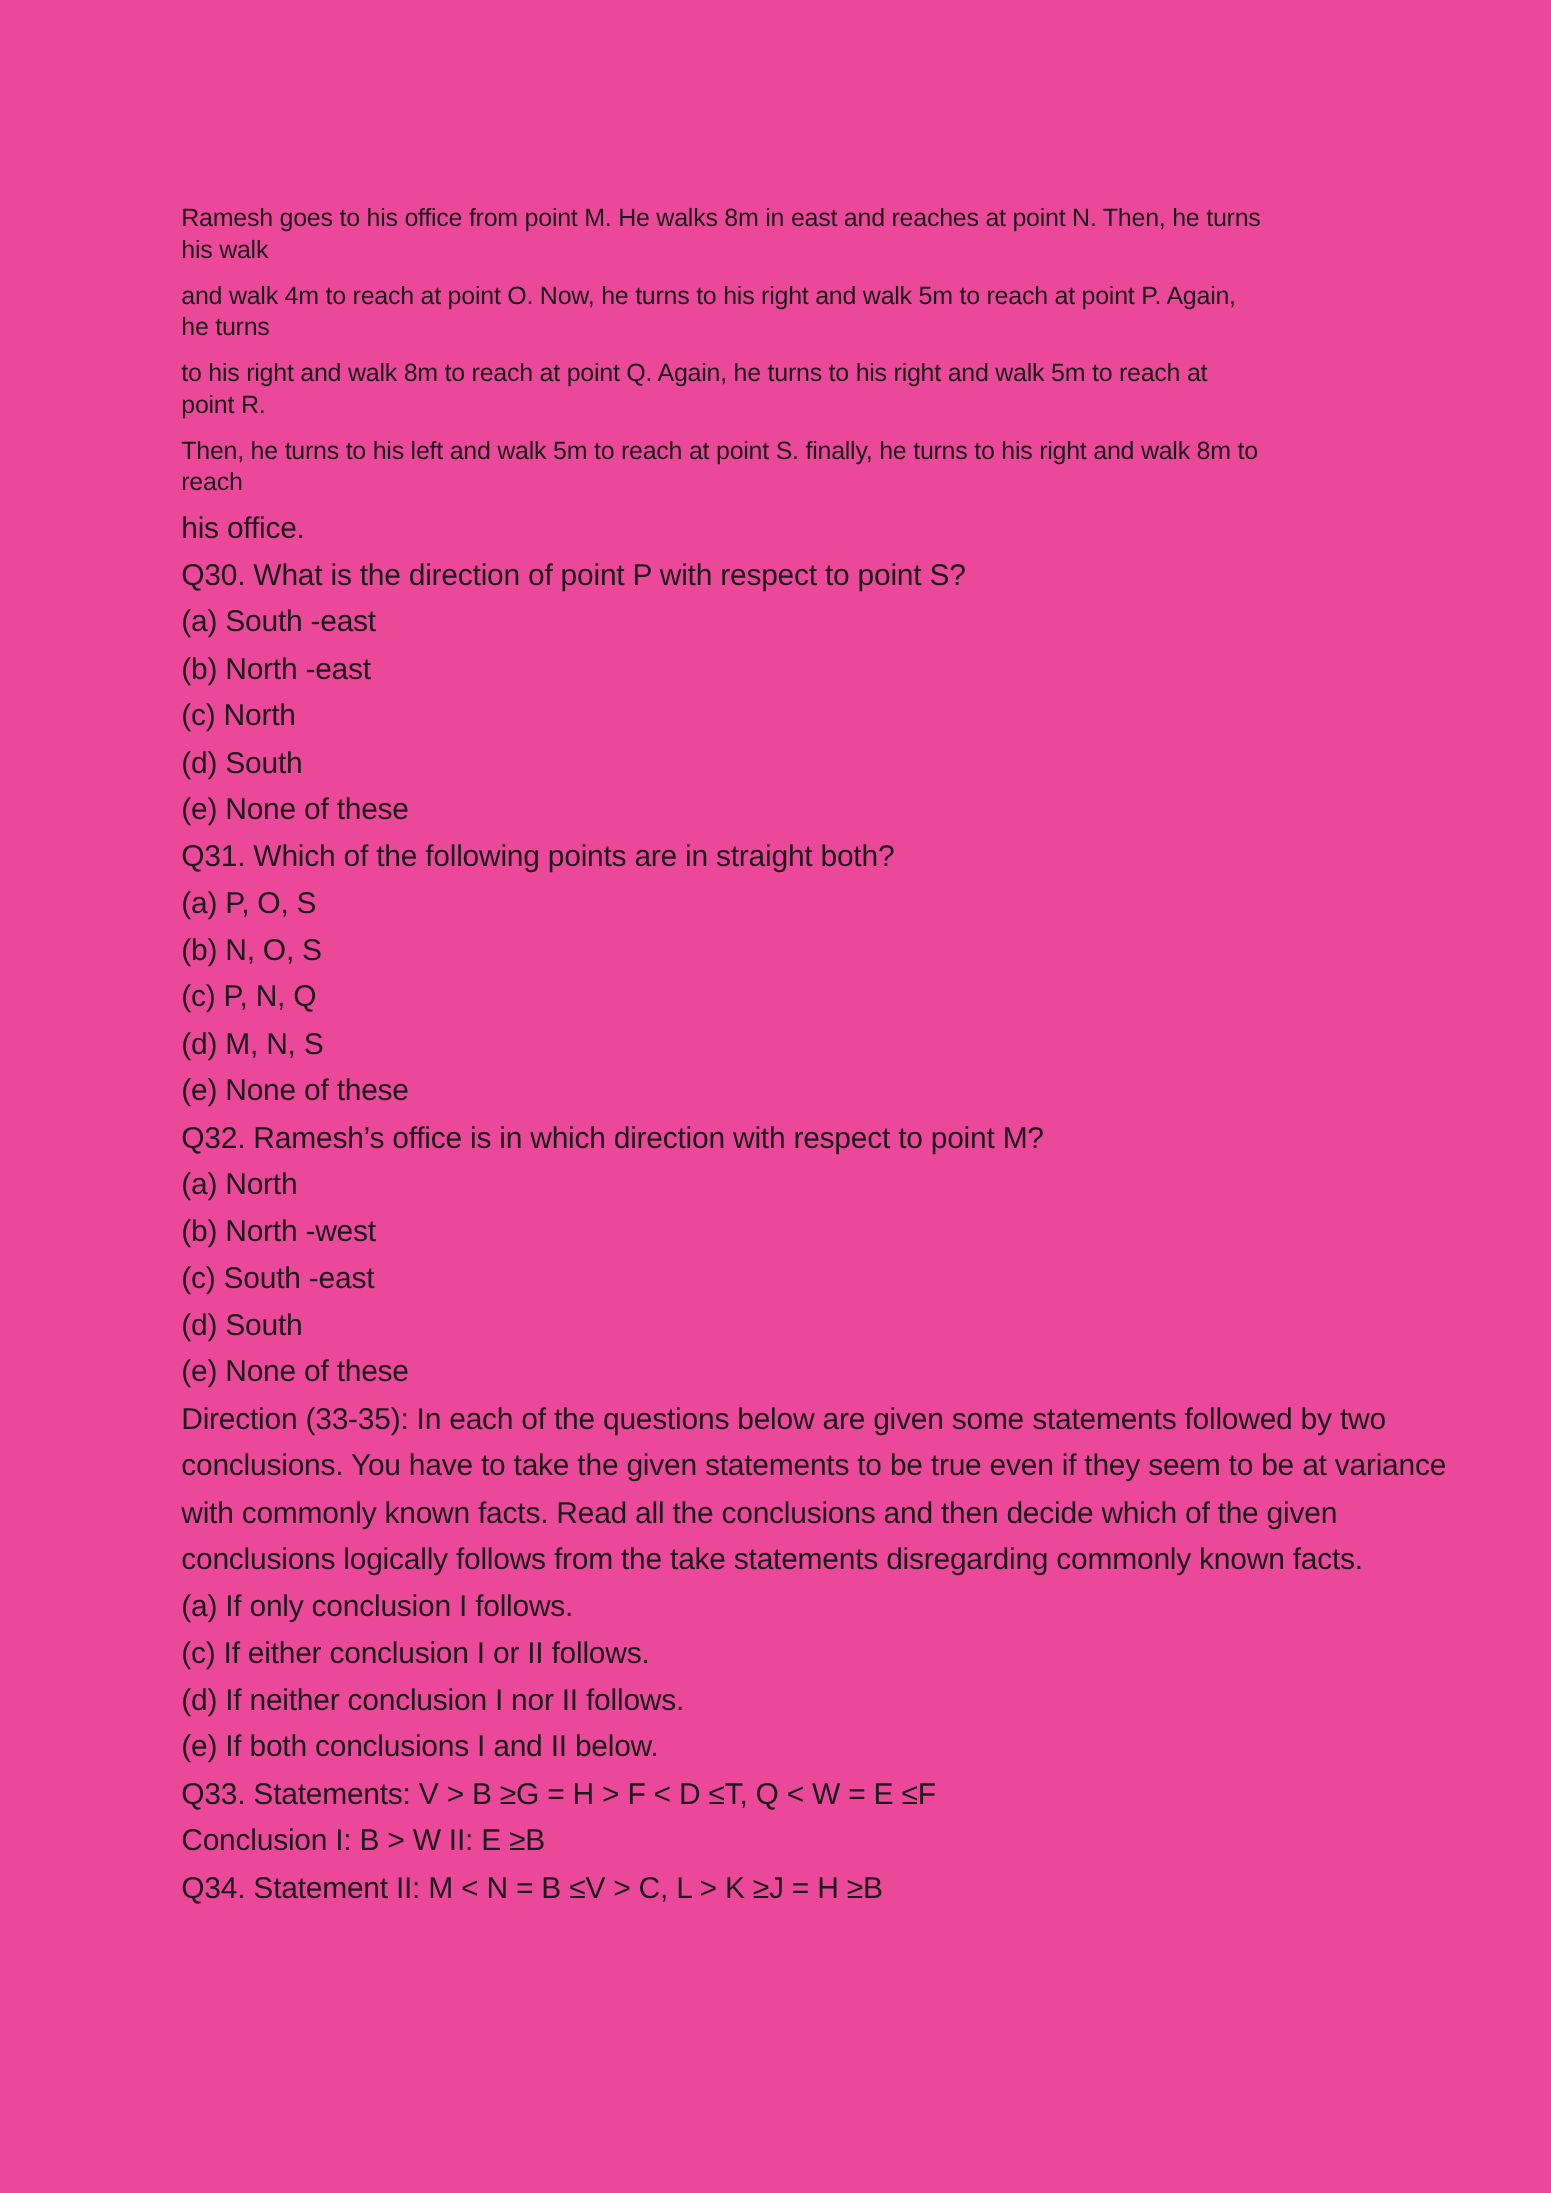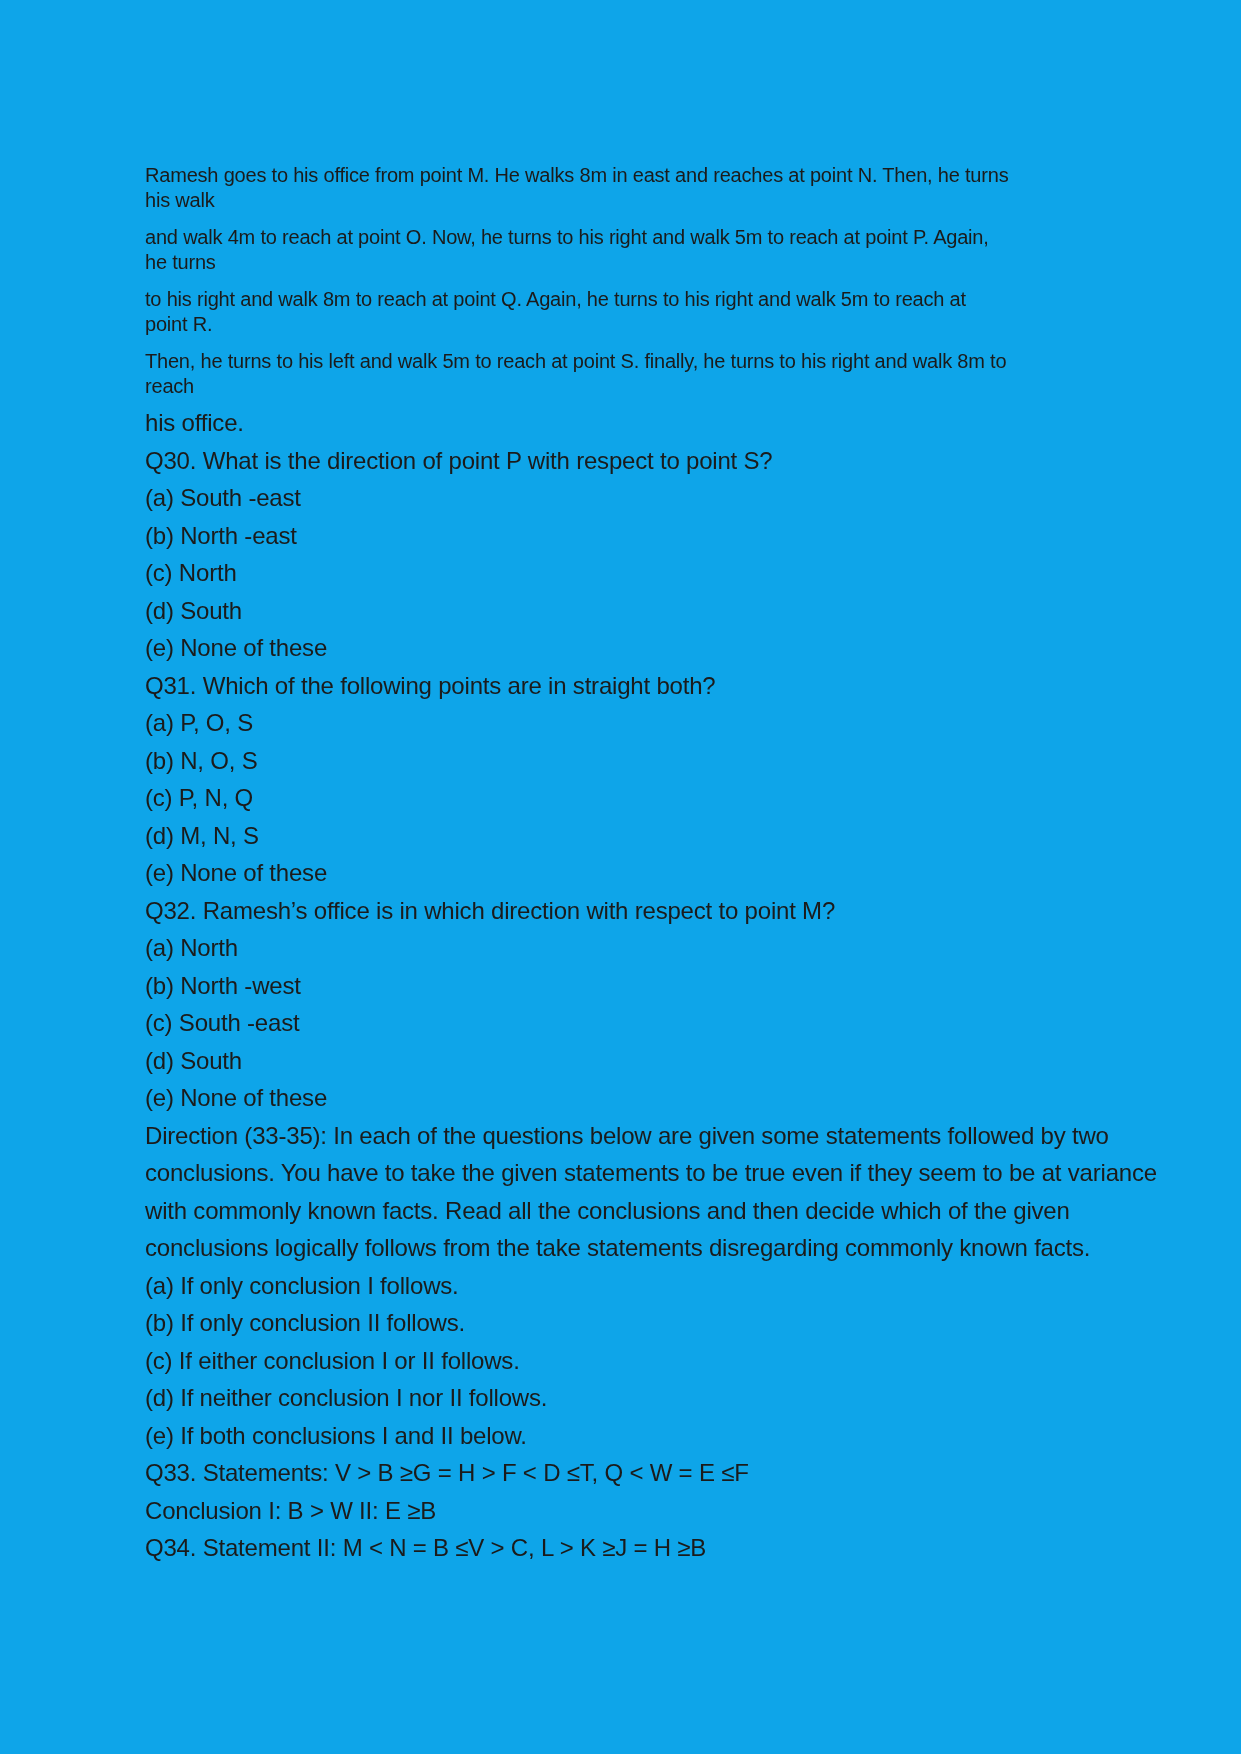--- a/index.html
+++ b/index.html
@@ -4,21 +4,21 @@
 <style>
   html, body {
     margin: 0;
     padding: 0;
     background: #ffffff;
   }
   .page {
     position: relative;
     width: 1241px;
     height: 1754px;
-    background: #0ea5e9;
+    background: #ec4899;
     overflow: hidden;
     font-family: "Liberation Sans", "DejaVu Sans", sans-serif;
     color: #1b1b1b;
   }
   .content {
     position: absolute;
     left: 145px;
     top: 163px;
     width: 975px;
   }
@@ -77,21 +77,20 @@
       <div class="line">(a) North</div>
       <div class="line">(b) North -west</div>
       <div class="line">(c) South -east</div>
       <div class="line">(d) South</div>
       <div class="line">(e) None of these</div>
       <div class="line">Direction (33-35): In each of the questions below are given some statements followed by two</div>
       <div class="line">conclusions. You have to take the given statements to be true even if they seem to be at variance</div>
       <div class="line">with commonly known facts. Read all the conclusions and then decide which of the given</div>
       <div class="line">conclusions logically follows from the take statements disregarding commonly known facts.</div>
       <div class="line">(a) If only conclusion I follows.</div>
-      <div class="line">(b) If only conclusion II follows.</div>
       <div class="line">(c) If either conclusion I or II follows.</div>
       <div class="line">(d) If neither conclusion I nor II follows.</div>
       <div class="line">(e) If both conclusions I and II below.</div>
       <div class="line">Q33. Statements: V &gt; B ≥G = H &gt; F &lt; D ≤T, Q &lt; W = E ≤F</div>
       <div class="line">Conclusion I: B &gt; W II: E ≥B</div>
       <div class="line">Q34. Statement II: M &lt; N = B ≤V &gt; C, L &gt; K ≥J = H ≥B</div>
     </div>
 </div>
 
 </body></html>

